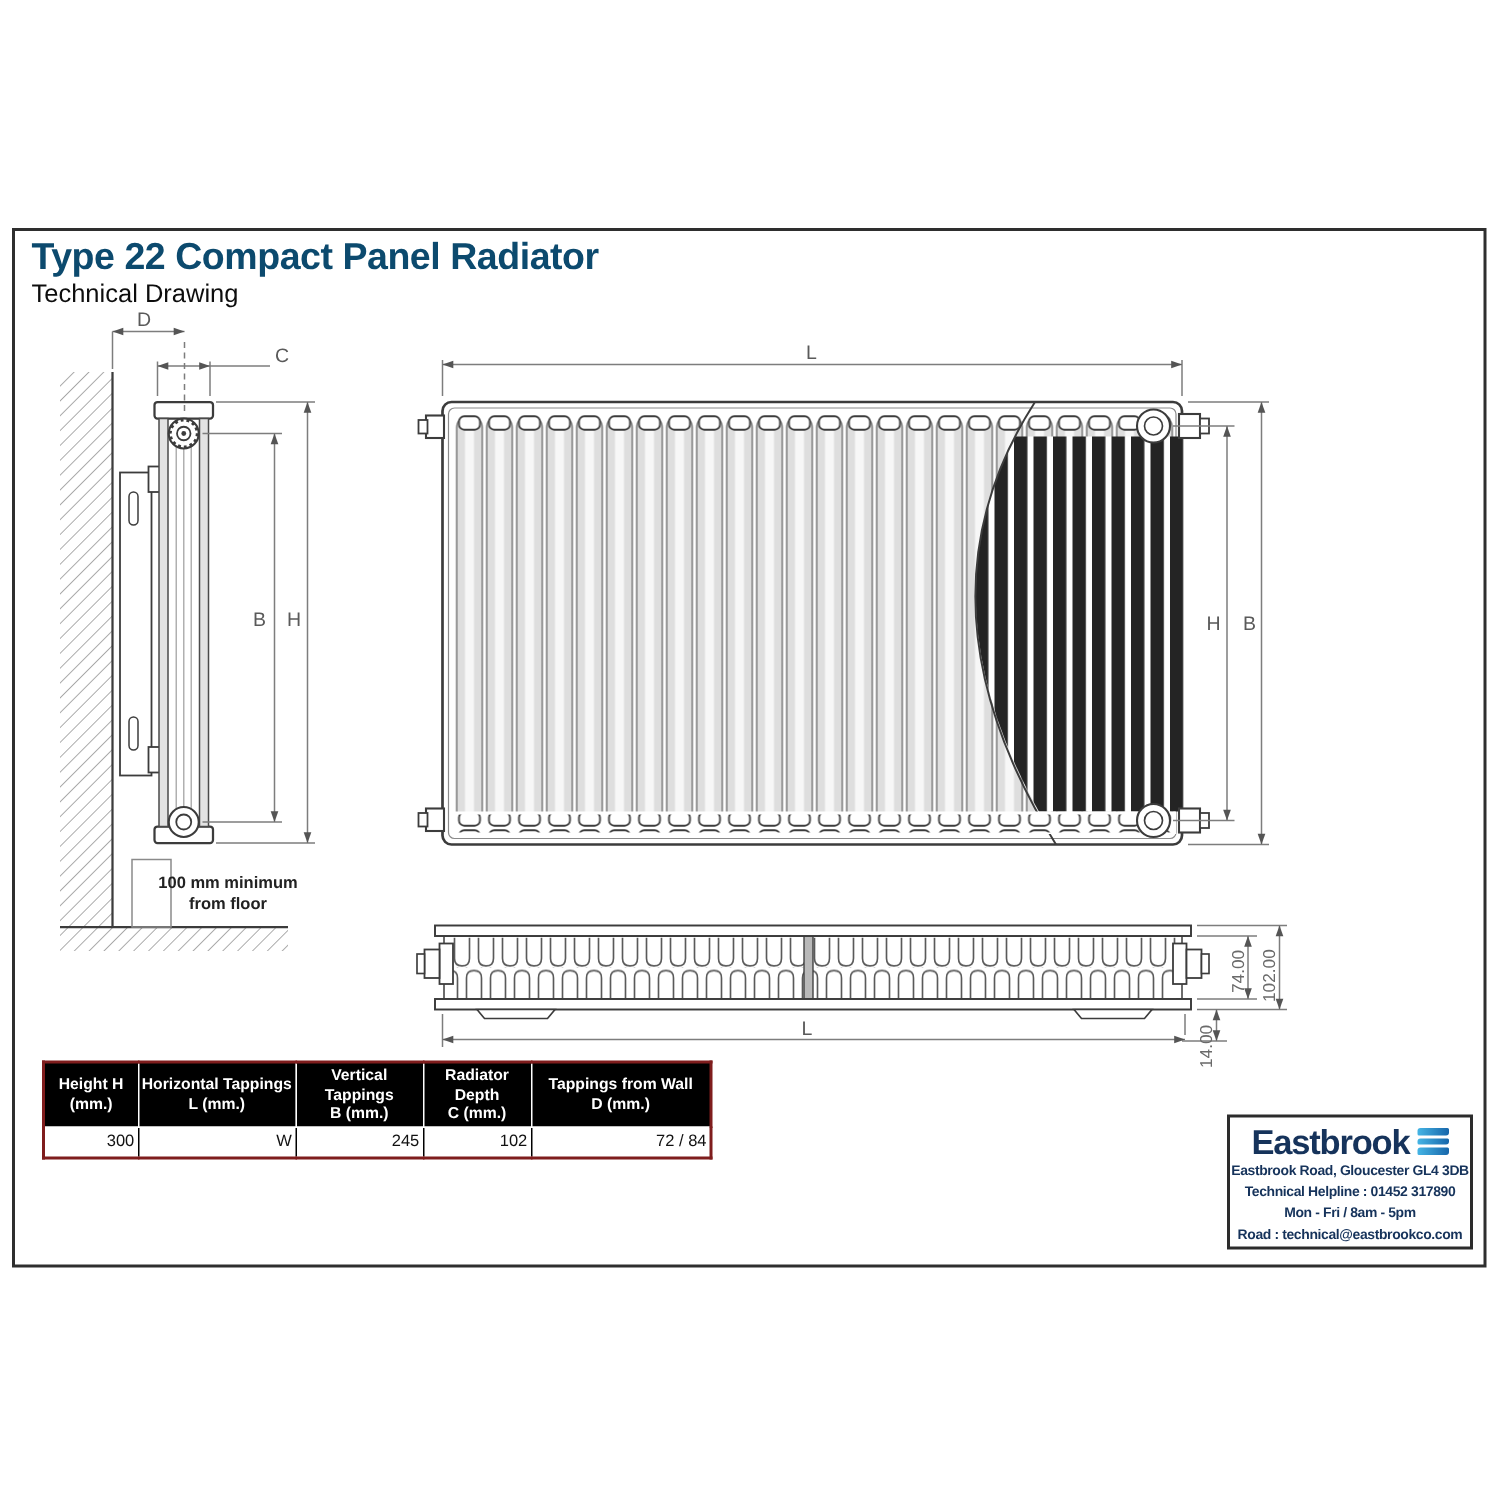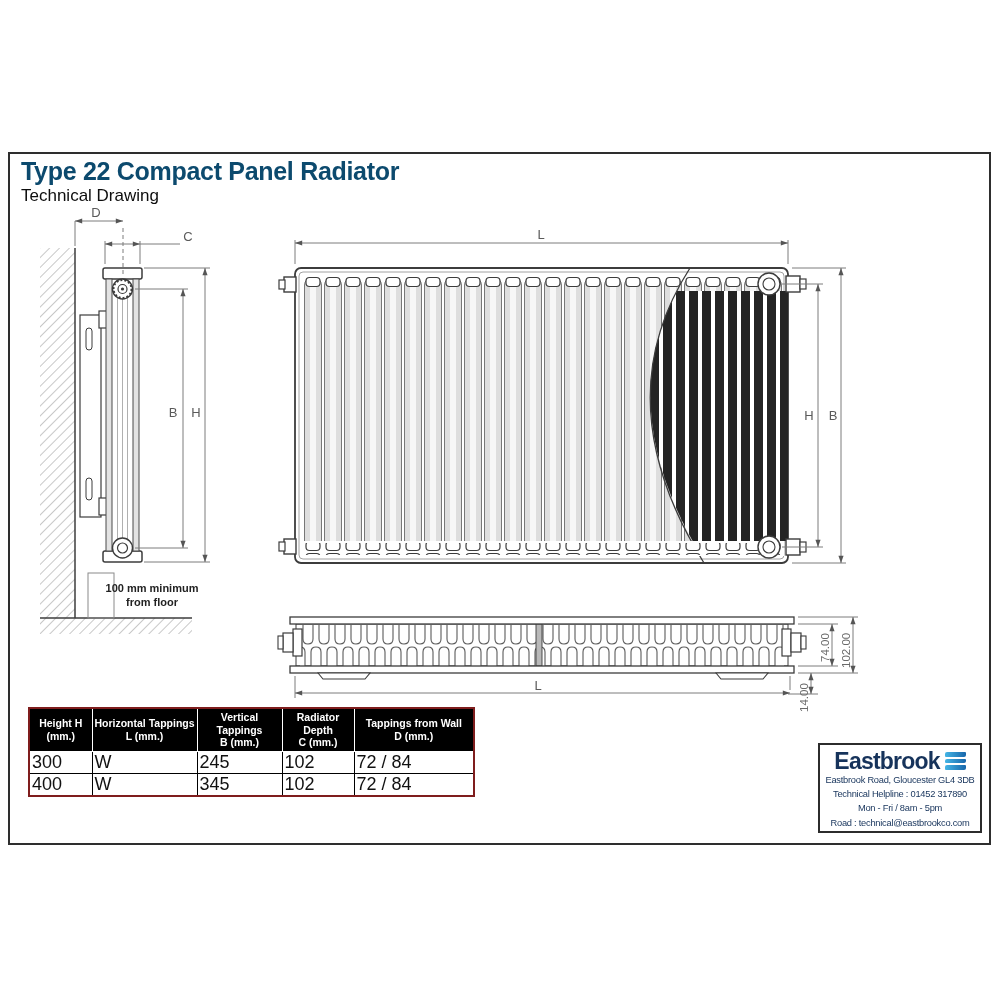--- a/index.html
+++ b/index.html
@@ -15,31 +15,31 @@
   #frontview{left:275px;top:225px;}
   #topview{left:275px;top:595px;}
   .dimtxt{font-size:13px;fill:#5a5a5a;}
   .dimtxt-sm{font-size:11.5px;fill:#6a6a6a;}
   .notetxt{font-size:11px;font-weight:bold;fill:#222;}
 
   table.spec{position:absolute;left:28px;top:707px;width:445px;border-collapse:collapse;
     border:2px solid #7f1d1d;table-layout:fixed;}
   table.spec th{background:#000;color:#fff;font-size:10.5px;font-weight:bold;
     border:1px solid #fff;border-top:1px solid #000;padding:2px 1px;line-height:12.5px;height:26px;}
-  table.spec td{border:1px solid #000;font-size:18px;text-align:left;height:19px;padding:0 2px;}
+  table.spec td{border:1px solid #000;font-size:11px;text-align:right;height:19px;padding:0 2px;}
   table.spec td.foot{text-align:left;font-size:11.5px;font-weight:bold;padding:2px 4px;height:15px;}
 
   .brand{position:absolute;left:818px;top:743px;width:164px;height:90px;border:2px solid #2c2c2c;
     text-align:center;box-sizing:border-box;padding-top:4px;}
   .brand-logo-row{display:flex;align-items:center;justify-content:center;gap:5px;height:24px;}
   .brand-name{font-size:23px;font-weight:bold;color:#16335b;letter-spacing:-.8px;}
   .brand-icon{display:inline-flex;flex-direction:column;gap:2px;}
   .brand-icon i{display:block;width:21px;height:4.5px;border-radius:2px 1px 2px 1px;
     background:linear-gradient(90deg,#45b5e5,#1766aa);}
-  .brand-line{font-size:9.3px;font-weight:normal;color:#16335b;line-height:14.2px;letter-spacing:-.25px;white-space:nowrap;}
+  .brand-line{font-size:9.3px;font-weight:bold;color:#16335b;line-height:14.2px;letter-spacing:-.25px;white-space:nowrap;}
 </style>
 </head>
 <body>
 
 <div class="frame"></div>
 <div class="title">Type 22 Compact Panel Radiator</div>
 <div class="subtitle">Technical Drawing</div>
 
 <svg id="sideview" width="205" height="445" viewBox="20 205 205 445">
   <defs>
@@ -235,27 +235,20 @@
     </tr>
   </thead>
   <tbody>
     <tr>
       <td>300</td>
       <td>W</td>
       <td>245</td>
       <td>102</td>
       <td>72 / 84</td>
     </tr>
-    <tr>
-      <td>400</td>
-      <td>W</td>
-      <td>345</td>
-      <td>102</td>
-      <td>72 / 84</td>
-    </tr>
   </tbody>
 </table>
 
 <div class="brand">
   <div class="brand-logo-row">
     <span class="brand-name">Eastbrook</span>
     <span class="brand-icon">
         <i></i>
         <i></i>
         <i></i>

